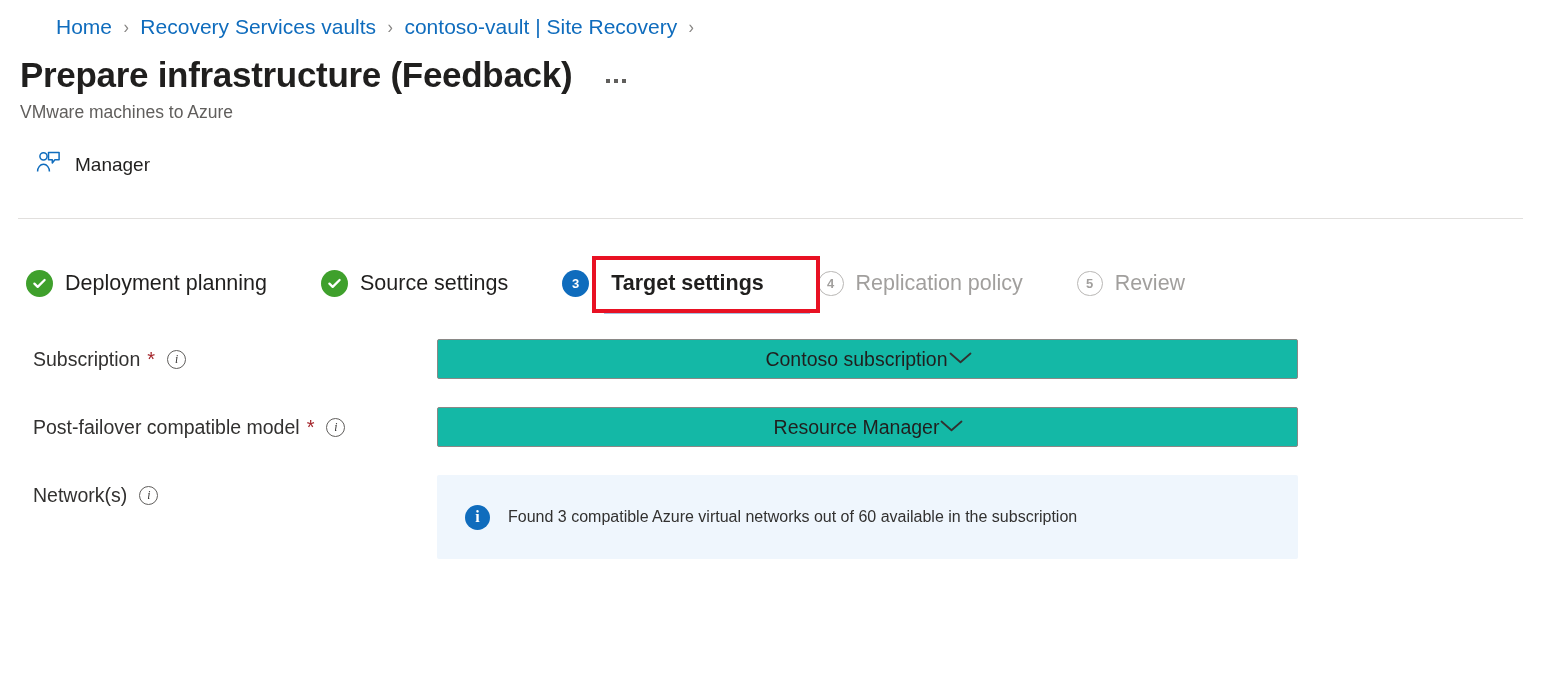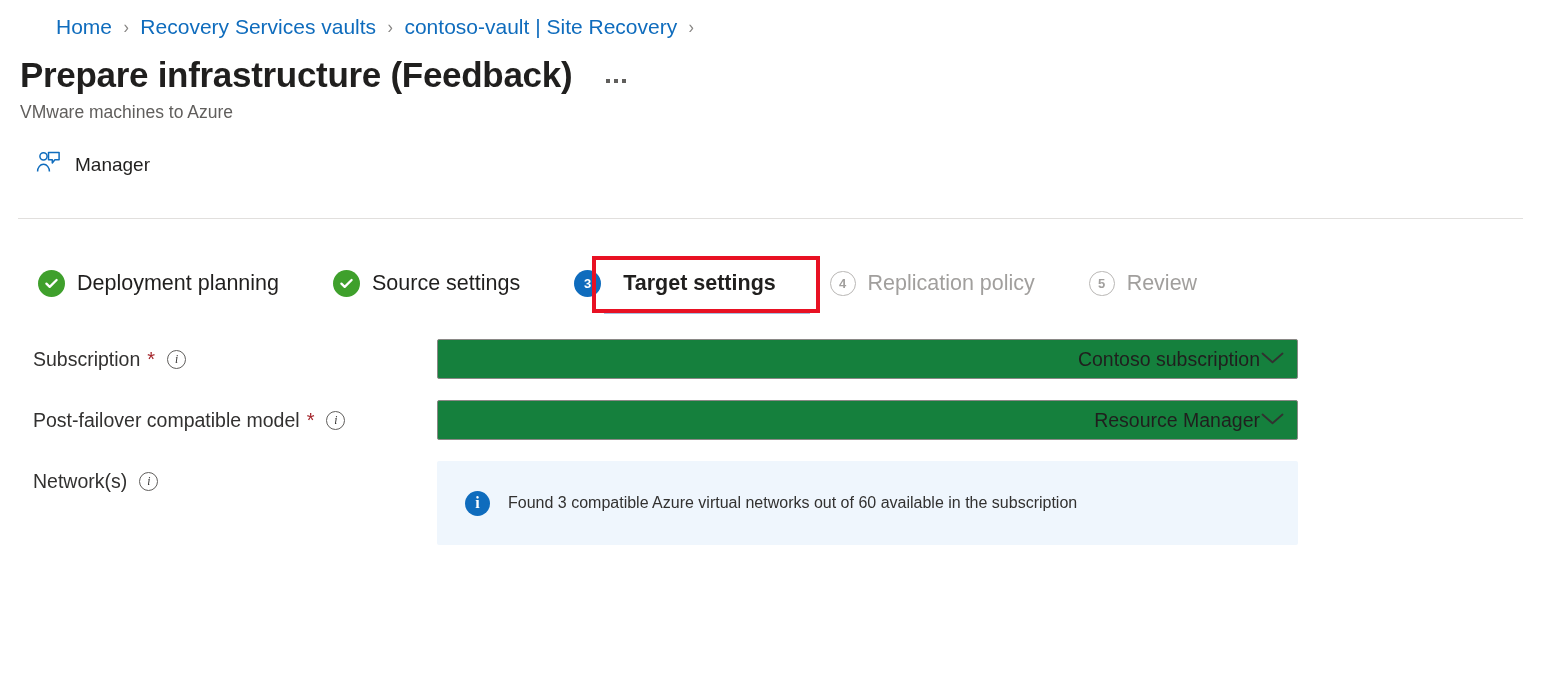--- a/index.html
+++ b/index.html
@@ -100,21 +100,21 @@
     top: 218px;
     width: 1505px;
     height: 1px;
     background: #e1dfdd;
   }
 
   
   .steps {
     position: absolute;
     top: 262px;
-    left: 36px;
+    left: 24px;
     display: flex;
     align-items: center;
   }
   .step {
     display: flex;
     align-items: center;
     gap: 12px;
     cursor: pointer;
     position: relative;
     padding: 8px 2px;
@@ -177,21 +177,21 @@
   
   .form {
     position: absolute;
     top: 339px;
     left: 0;
     width: 100%;
   }
   .form-row {
     display: flex;
     align-items: flex-start;
-    margin-bottom: 21px;
+    margin-bottom: 28px;
   }
   .form-label {
     width: 437px;
     padding-left: 33px;
     box-sizing: border-box;
     display: flex;
     align-items: center;
     gap: 9px;
     height: 40px;
     font-size: 19.5px;
@@ -216,24 +216,24 @@
     cursor: pointer;
     flex: none;
     margin-left: 3px;
   }
 
   .dropdown {
     width: 861px;
     height: 40px;
     border: 1px solid #8a8886;
     border-radius: 2px;
-    background: #15803d;
-    display: flex;
-    align-items: center;
-    justify-content: flex-end;
+    background: #14b8a6;
+    display: flex;
+    align-items: center;
+    justify-content: center;
     padding: 0 12px 0 15px;
     box-sizing: border-box;
     cursor: pointer;
   }
   .dropdown-value {
     font-size: 19.5px;
     color: #201f1e;
   }
   .chev { display: block; }
 

